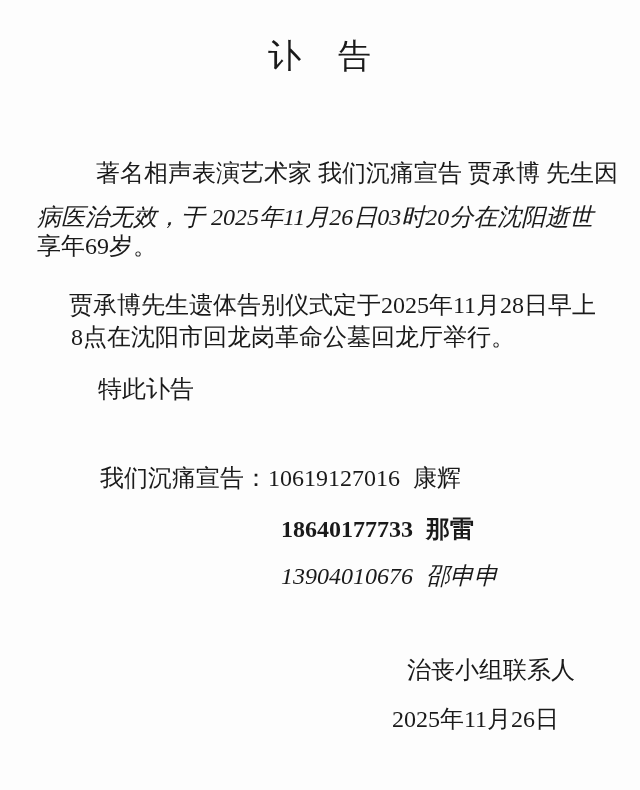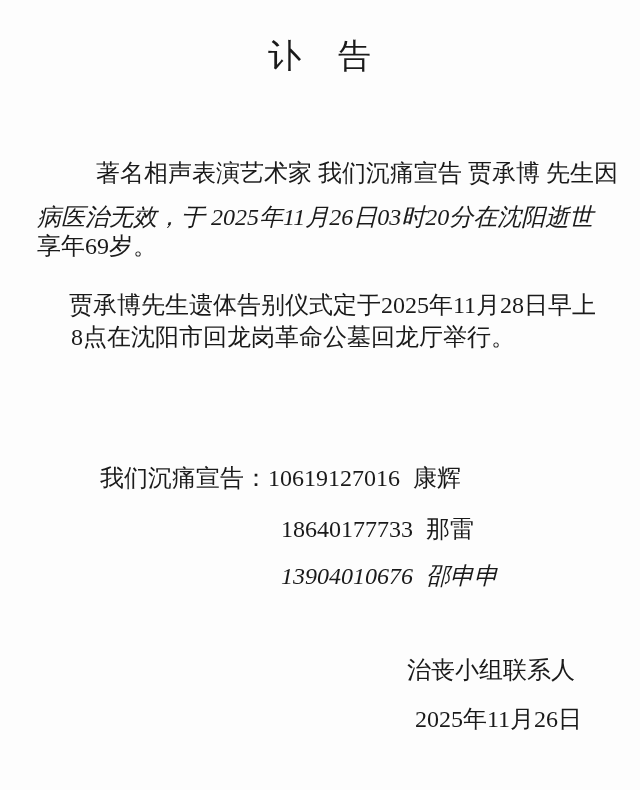--- a/index.html
+++ b/index.html
@@ -34,26 +34,26 @@
 
   .intro       { top: 104px; left: 98px; }
   .p1l1        { top: 161px; left: 96px; }
   .p1l2        { top: 205px; left: 37px; font-style: italic; }
   .p1l3        { top: 234px; left: 37px; }
   .p2l1        { top: 293px; left: 69px; }
   .p2l2        { top: 325px; left: 31px; margin-left: 40px; }
   .closing     { top: 377px; left: 98px; }
 
   .contact-row1 { top: 466px; left: 100px; }
-  .contact-row2 { top: 517px; left: 281px; }
+  .contact-row2 { top: 517px; left: 281px; font-weight: bold; }
   .contact-row3 { top: 564px; left: 281px; font-style: italic; }
   .contact-name { margin-left: 13px; }
 
   .sig-group { top: 658px; right: 65px; }
-  .sig-date  { top: 707px; right: 58px; }
+  .sig-date  { top: 707px; right: 81px; }
 </style>
 </head>
 <body>
 
 <div class="page">
 
   <div class="abs notice-title">
     <span>讣</span>
     <span>告</span>
   </div>
@@ -63,20 +63,21 @@
     <div class="abs body-text p1l1">著名相声表演艺术家 我们沉痛宣告 贾承博 先生因</div>
     <div class="abs body-text p1l2">病医治无效，于 2025年11月26日03时20分在沈阳逝世</div>
     <div class="abs body-text p1l3">享年69岁。</div>
   </div>
 
   <div>
     <div class="abs body-text p2l1">贾承博先生遗体告别仪式定于2025年11月28日早上</div>
     <div class="abs body-text p2l2">8点在沈阳市回龙岗革命公墓回龙厅举行。</div>
   </div>
 
+  <div class="abs body-text closing">特此讣告</div>
 
   <div>
     <div class="abs body-text contact-row1">
       <span>我们沉痛宣告：</span><span>10619127016</span><span class="contact-name">康辉</span>
     </div>
     <div class="abs body-text contact-row2">
       <span>18640177733</span><span class="contact-name">那雷</span>
     </div>
     <div class="abs body-text contact-row3">
       <span>13904010676</span><span class="contact-name">邵申申</span>

